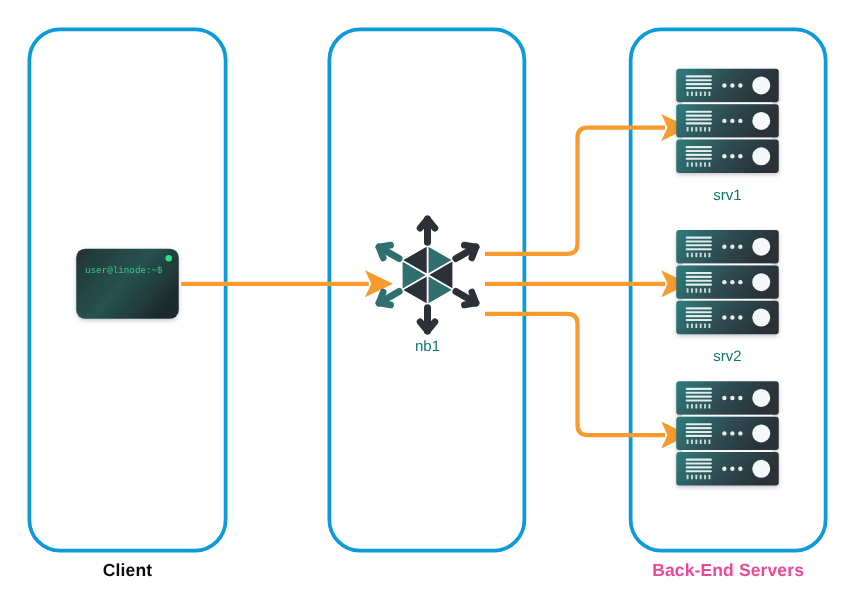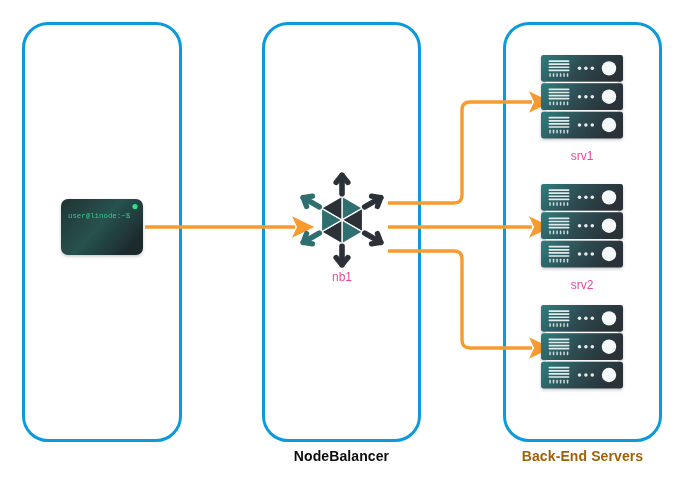--- a/index.html
+++ b/index.html
@@ -31,21 +31,21 @@
     font-size: 14px;
     font-weight: bold;
     color: #0d0d0d;
     letter-spacing: 0.1px;
     white-space: nowrap;
   }
   .node-label {
     position: absolute;
     text-align: center;
     font-size: 12px;
-    color: #ec4899;
+    color: #0f766e;
     white-space: nowrap;
   }
   .svg-layer {
     position: absolute;
     left: 0;
     top: 0;
     width: 683px;
     height: 488px;
     overflow: visible;
   }
@@ -58,22 +58,22 @@
 </style>
 </head>
 <body>
 
 <div id="canvas">
 
   <div class="zone" id="zone-0" style="left: 22px; top: 22px; width: 160px; height: 420px; border-color: rgb(11, 154, 218);"></div>
   <div class="zone" id="zone-1" style="left: 262px; top: 22px; width: 159px; height: 420px; border-color: rgb(11, 154, 218);"></div>
   <div class="zone" id="zone-2" style="left: 503px; top: 22px; width: 159px; height: 420px; border-color: rgb(11, 154, 218);"></div>
 
-  <div class="zone-label" id="zonelabel-1" style="left: 262px; width: 159px; top: 448px; color: rgb(13, 13, 13);">NodeBalancer</div>
-  <div class="zone-label" id="zonelabel-2" style="left: 503px; width: 159px; top: 448px; color: #a16207;">Back-End Servers</div>
+  <div class="zone-label" id="zonelabel-0" style="left: 22px; width: 160px; top: 448px; color: rgb(13, 13, 13);">Client</div>
+  <div class="zone-label" id="zonelabel-2" style="left: 503px; width: 159px; top: 448px; color: #ec4899;">Back-End Servers</div>
 
   <svg class="svg-layer edges" id="edge-layer" viewBox="0 0 683 488">
     <defs>
       <marker id="arrowhead" markerWidth="7" markerHeight="6.4" refX="0.9" refY="3.2" orient="auto" markerUnits="strokeWidth">
         <path d="M 0 0 L 6.6 3.2 L 0 6.4 L 1.5 3.2 Z" fill="#f89b2f"></path>
       </marker>
     </defs>
     <g id="edge-paths">
         <path d="M 145 227 L 295 227" fill="none" stroke="#f89b2f" stroke-width="3.4" stroke-linecap="butt" marker-end="url(#arrowhead)"></path>
         <path d="M 388 203 L 454 203 Q 462 203 462 195 L 462 110 Q 462 102 470 102 L 532 102" fill="none" stroke="#f89b2f" stroke-width="3.4" stroke-linecap="butt" marker-end="url(#arrowhead)"></path>

